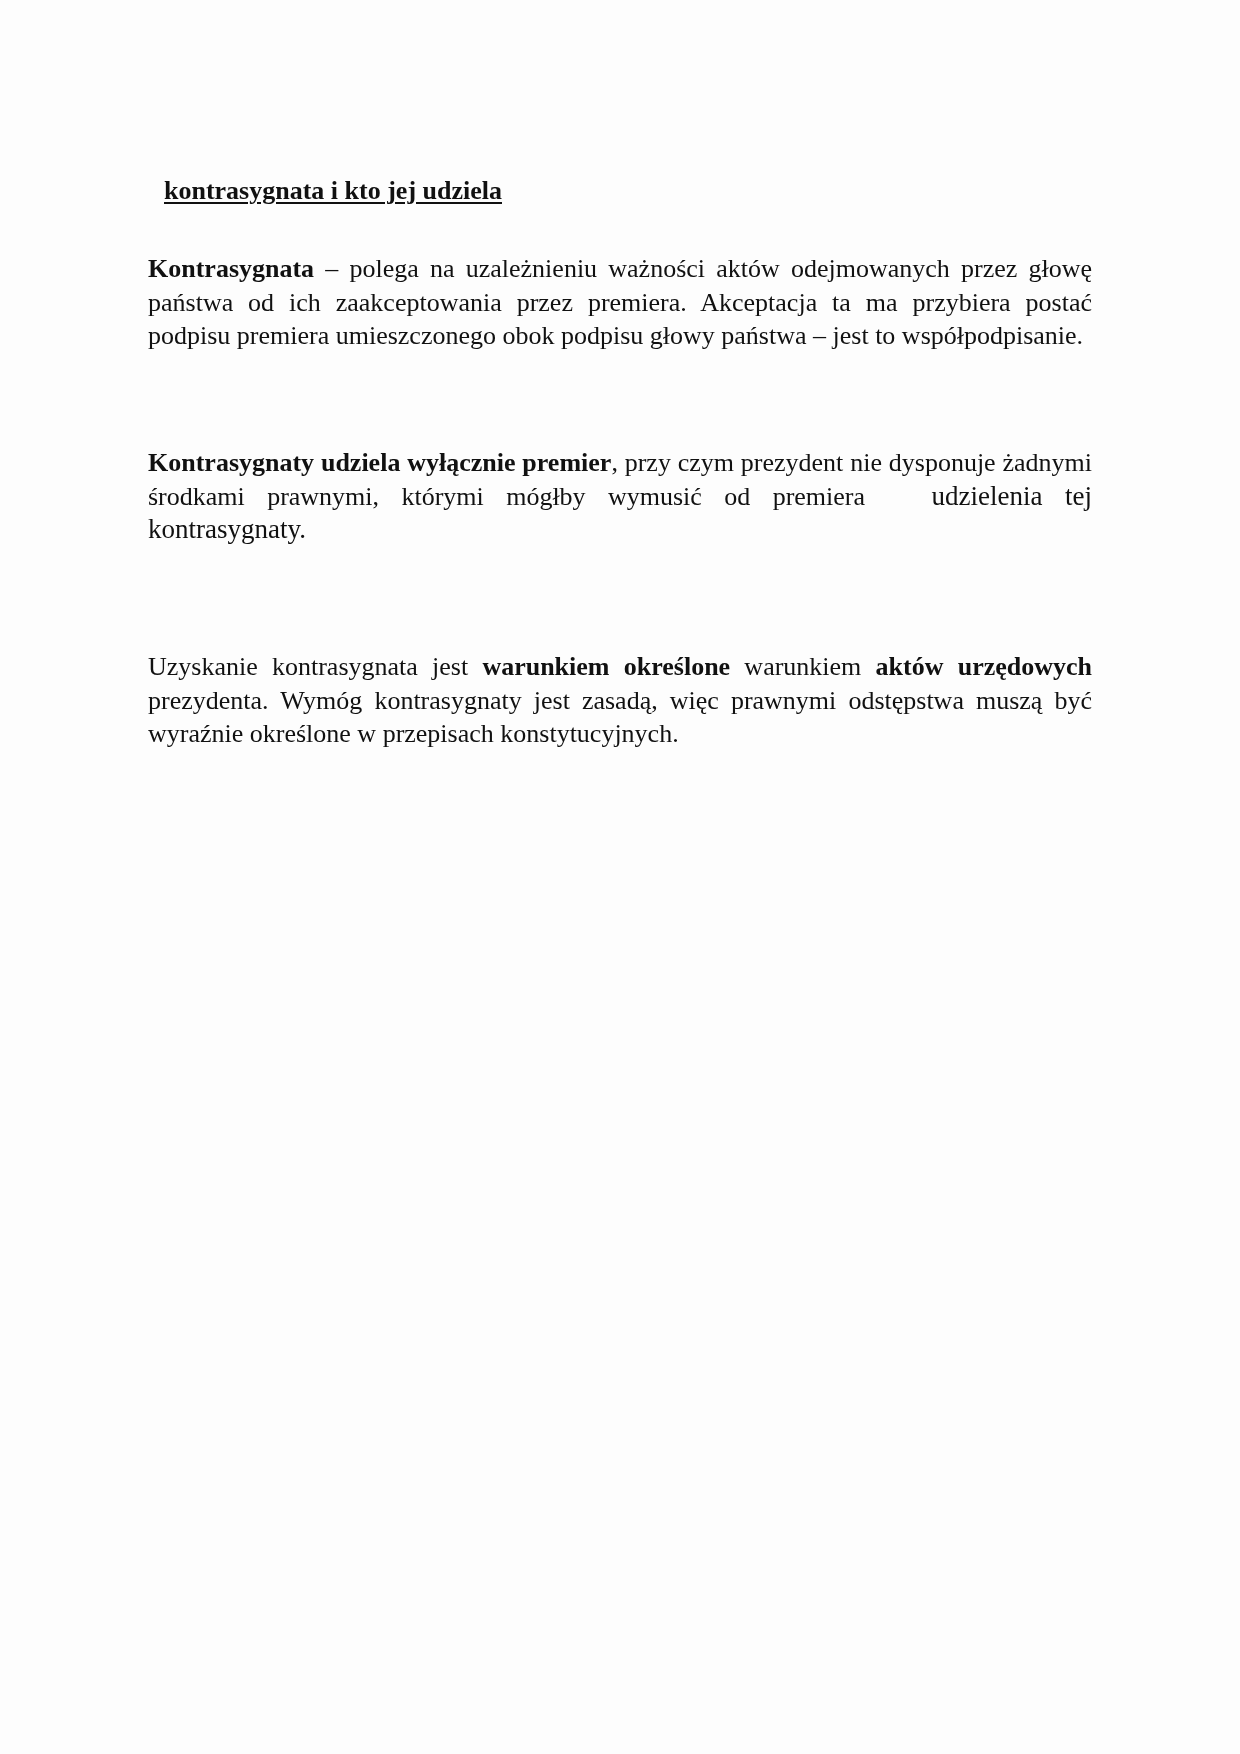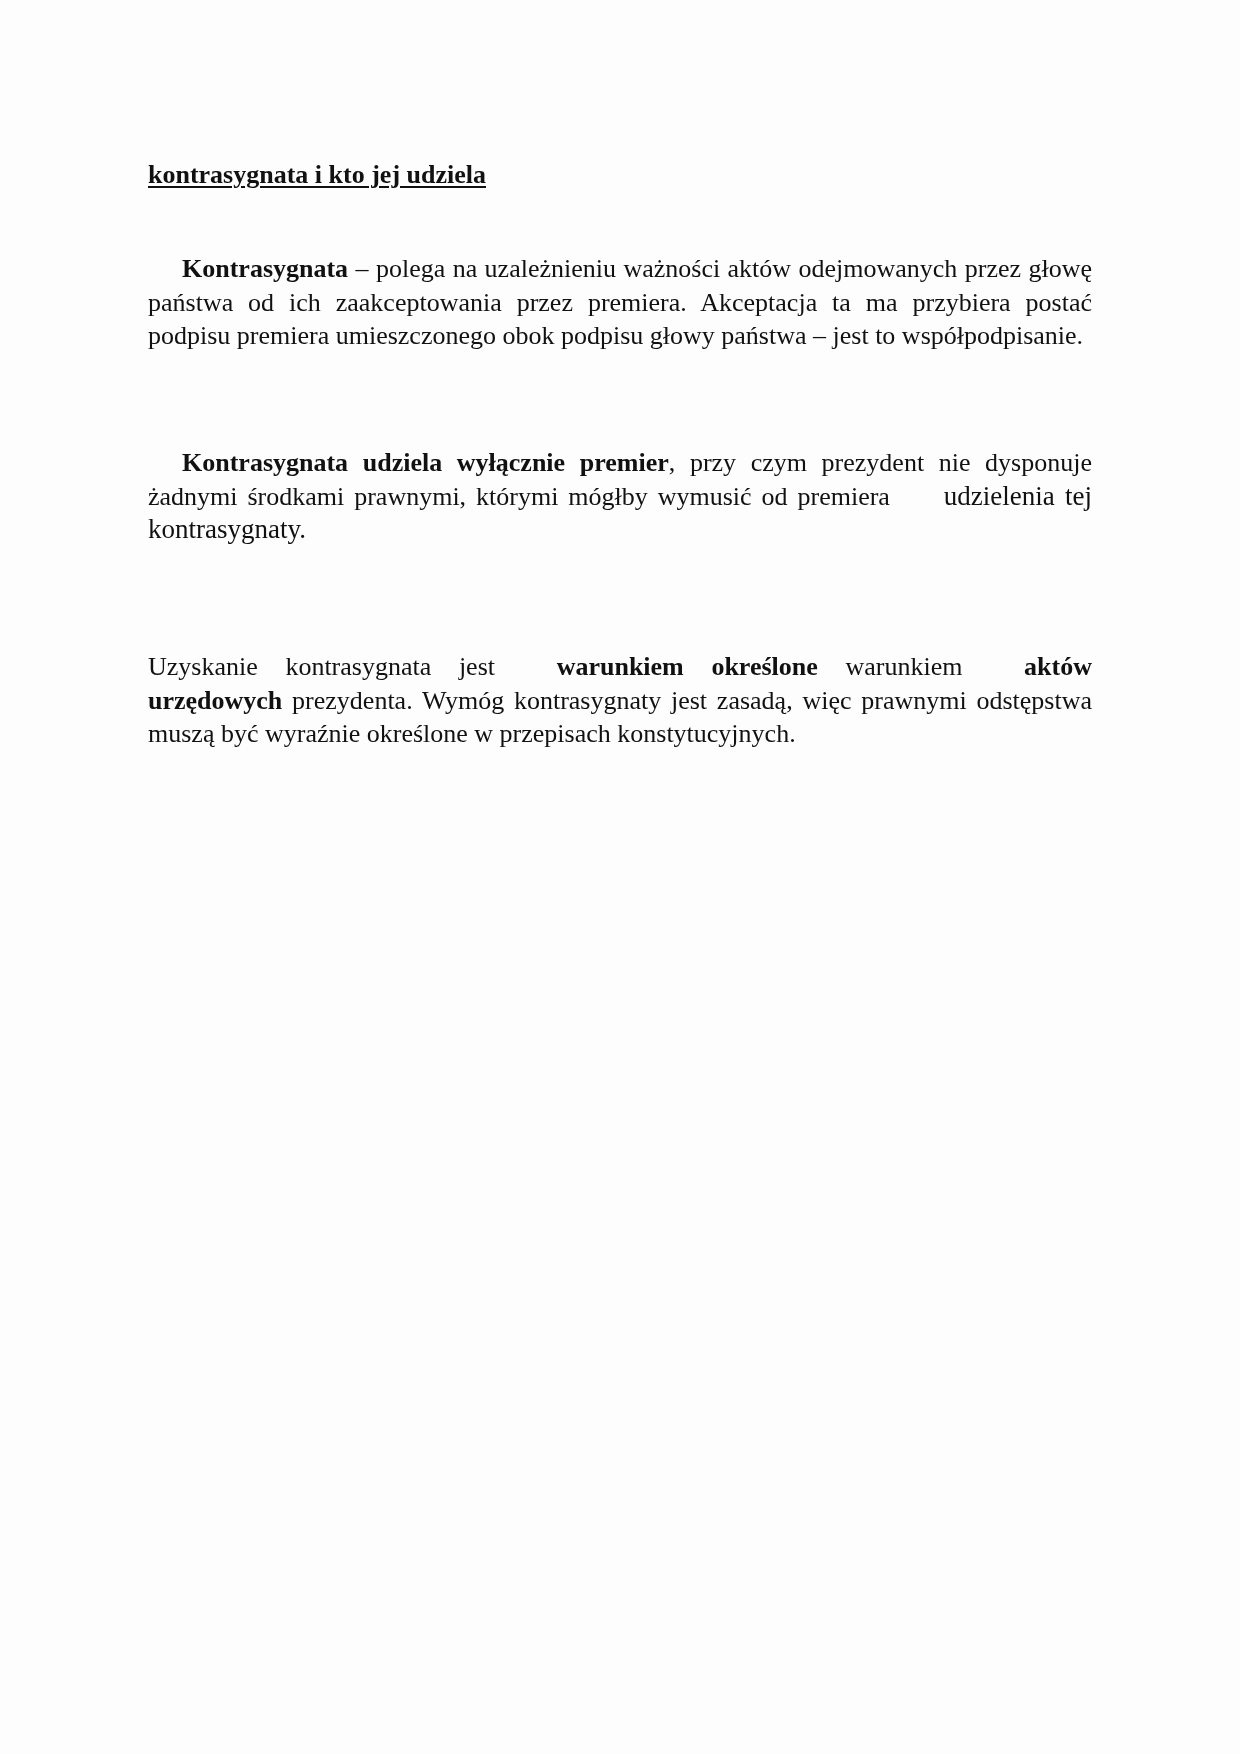--- a/index.html
+++ b/index.html
@@ -18,48 +18,48 @@
     .page {
       position: absolute;
       left: 148px;
       top: 0;
       width: 944px;
     }
     .title {
       position: absolute;
       top: 160px;
       left: 0;
-      margin: 0;
+      margin: 16px;
       font-size: 26px;
       font-weight: bold;
       text-decoration: underline;
       text-decoration-thickness: 2px;
       text-underline-offset: 3px;
       line-height: 30px;
       white-space: nowrap;
     }
     .para {
       position: absolute;
       left: 0;
       width: 944px;
       margin: 0;
       font-size: 26px;
       line-height: 33.5px;
       text-align: justify;
     }
     .p1 { top: 252px; }
     .p2 { top: 446px; }
     .p3 { top: 650px; }
-    .b { font-weight: bold; margin-left: 34px; }
+    .b { font-weight: bold; }
     .big { font-size: 27px; margin-left: 44px; }
   </style>
 </head>
 <body>
 
 <div class="page">
   <h1 class="title">kontrasygnata i kto jej udziela</h1>
 
   <p class="para p1"><span class="b">Kontrasygnata</span><span> – polega na uzależnieniu ważności aktów odejmowanych przez głowę państwa od ich zaakceptowania przez premiera. Akceptacja ta ma przybiera postać podpisu  premiera umieszczonego obok podpisu głowy państwa – jest to współpodpisanie.</span></p>
 
-  <p class="para p2"><span class="b">Kontrasygnata udziela wyłącznie premier</span><span>, przy czym prezydent nie dysponuje żadnymi środkami prawnymi, którymi mógłby wymusić od premiera </span><span class="big">udzielenia tej kontrasygnaty.</span></p>
+  <p class="para p2"><span class="b">Kontrasygnaty udziela wyłącznie premier</span><span>, przy czym prezydent nie dysponuje żadnymi środkami prawnymi, którymi mógłby wymusić od premiera </span><span class="big">udzielenia tej kontrasygnaty.</span></p>
 
   <p class="para p3"><span>Uzyskanie kontrasygnata jest </span><span class="b">warunkiem określone</span><span> warunkiem </span><span class="b">aktów urzędowych</span><span> prezydenta. Wymóg kontrasygnaty jest zasadą, więc prawnymi odstępstwa muszą być wyraźnie określone w przepisach konstytucyjnych.</span></p>
 </div>
 
 </body></html>

